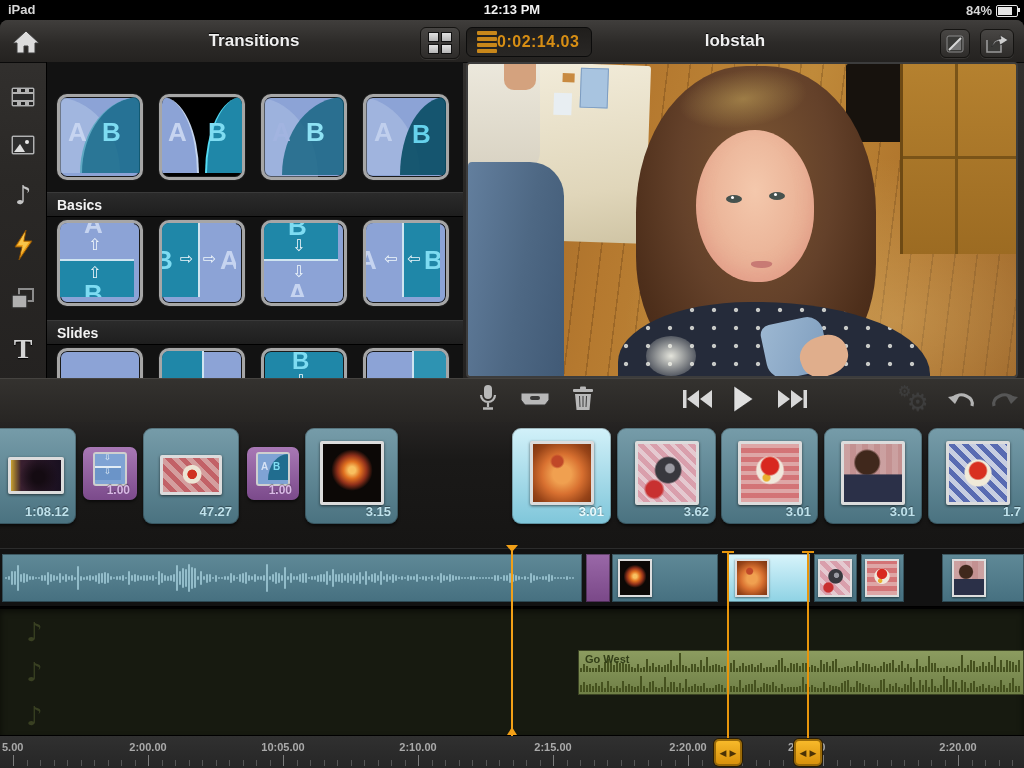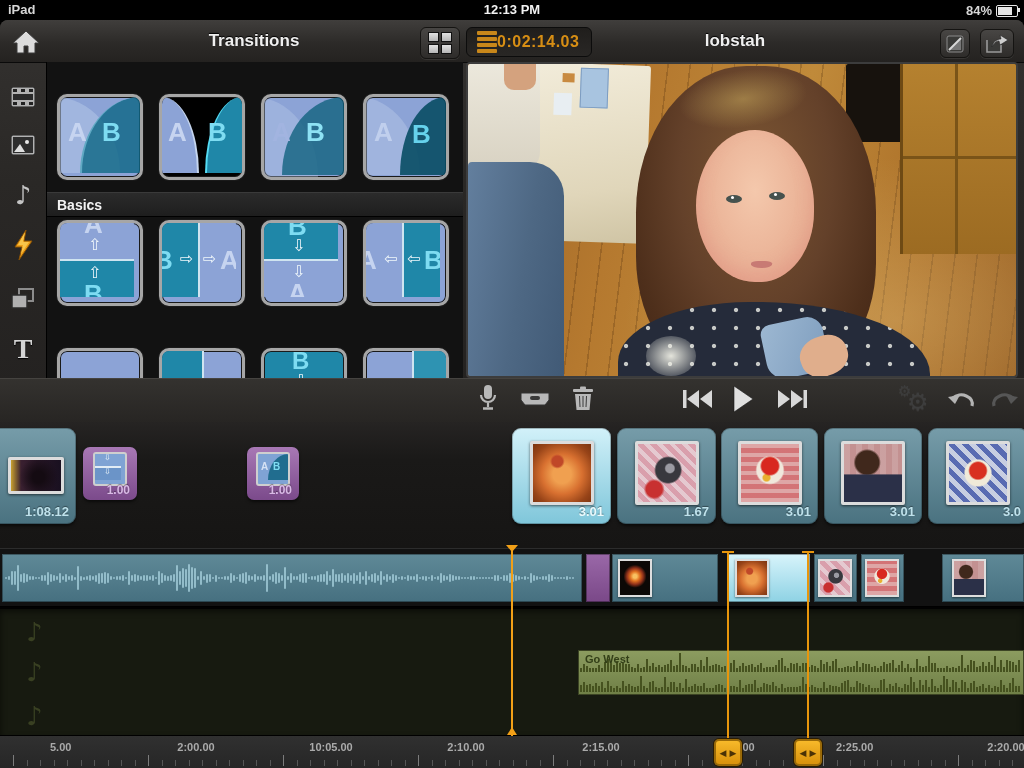--- a/index.html
+++ b/index.html
@@ -138,21 +138,21 @@
          box-shadow:inset 0 2px 6px rgba(0,0,0,0.6);}
   .mnote{position:absolute;left:26px;font-family:"DejaVu Sans",sans-serif;font-size:26px;color:#394022;}
   #gowest{position:absolute;left:578px;top:41px;width:446px;height:45px;
           background:linear-gradient(#8c9c60,#6f7f46);box-shadow:inset 0 0 0 1px #3c4424;}
   #gw-label{position:absolute;left:7px;top:3px;font-size:11px;font-weight:bold;color:#333f18;z-index:2;}
   .gw-wave{position:absolute;left:2px;right:2px;height:19px;display:flex;align-items:flex-end;gap:1px;overflow:hidden;}
   .gw-wave i{flex:0 0 2px;background:#46521f;}
 
   
   #ruler{left:0;top:735px;width:1024px;height:33px;background:linear-gradient(#303030,#262626);border-top:1px solid #000;}
-  .rl{position:absolute;top:5px;font-size:11px;font-weight:bold;color:#aaa;white-space:nowrap;margin-left:48px;}
+  .rl{position:absolute;top:5px;font-size:11px;font-weight:bold;color:#aaa;white-space:nowrap;}
   .rl.ctr{transform:translateX(-50%);}
   .tick{position:absolute;bottom:3px;width:1px;height:6px;background:#565656;}
   .tick.major{height:11px;background:#7c7c7c;}
 
   
   #playhead-line{left:511px;top:546px;width:2px;height:190px;background:#f2a017;z-index:4;}
   #playhead-top{left:506px;top:545px;width:0;height:0;border-left:6px solid transparent;
                 border-right:6px solid transparent;border-top:7px solid #f2a017;z-index:4;}
   #playhead-bottom{left:507px;top:727px;width:0;height:0;border-left:5px solid transparent;
                 border-right:5px solid transparent;border-bottom:8px solid #f2a017;z-index:4;}
@@ -329,20 +329,21 @@
     <div class="pv lft la">
         <span class="cl ca" style="left:-8px;top:22px">A</span>
       <span class="aw" style="left:18px;top:26px">⇦</span>
       </div>
     <div class="pv rgt tb2">
         <span class="aw" style="left:3px;top:26px">⇦</span>
       <span class="cl cb" style="left:20px;top:22px">B</span>
       </div>
   </div>
 
+  <div class="abs sec-header" style="top:258px">Slides</div>
 
   <div class="tr-thumb" style="left:10px;top:286px"></div>
   <div class="tr-thumb" style="left:112px;top:286px">
     <div class="bq tb2" style="left:0;top:0;width:40px;height:76px;border-right:2px solid #cfe4f0"></div>
   </div>
   <div class="tr-thumb" style="left:214px;top:286px;background:#1f87a8">
     <span class="cl cb" style="left:28px;top:-4px;font-size:24px">B</span>
     <span class="aw" style="left:30px;top:20px">⇩</span>
   </div>
   <div class="tr-thumb" style="left:316px;top:286px">
@@ -465,47 +466,55 @@
   </div>
   <div class="sb-trans" style="left:83px">
     <div class="tr-mini">
       <div style="position:absolute;left:0;top:0;width:26px;height:12px;background:#7fa3d4;border-bottom:2px solid #e2ecf5"></div>
       <div style="position:absolute;left:0;top:14px;width:26px;height:12px;background:#6b94c8"></div>
       <span class="aw" style="left:9px;top:-1px;font-size:8px">⇩</span>
       <span class="aw" style="left:9px;top:13px;font-size:8px">⇩</span>
     </div>
     <div class="sb-dur">1.00</div>
   </div>
+  <div class="sb-clip" style="left:143px;width:96px">
+    <div class="sb-thumb wide th-lobster-plate" style="width:56px;height:34px;top:27px"></div>
+    <div class="sb-dur">47.27</div>
+  </div>
   <div class="sb-trans" style="left:247px;width:52px">
     <div class="tr-mini">
       <div style="position:absolute;right:0;top:0;width:20px;height:26px;background:rgba(16,100,130,0.85);border-radius:100% 0 0 0"></div>
       <span style="position:absolute;left:3px;top:7px;font-size:10px;font-weight:bold;color:#d6e2f4">A</span>
       <span style="position:absolute;left:15px;top:7px;font-size:10px;font-weight:bold;color:#7edcf2">B</span>
     </div>
     <div class="sb-dur">1.00</div>
   </div>
+  <div class="sb-clip" style="left:305px;width:93px">
+    <div class="sb-thumb th-fire-pot"></div>
+    <div class="sb-dur">3.15</div>
+  </div>
   <div class="sb-clip selected" style="left:512px;width:99px">
     <div class="sb-thumb th-orange-pot"></div>
     <div class="sb-dur" style="color:#eafafd">3.01</div>
   </div>
   <div class="sb-clip" style="left:617px;width:99px">
     <div class="sb-thumb th-claw-pan"></div>
-    <div class="sb-dur">1.67</div>
+    <div class="sb-dur">3.62</div>
   </div>
   <div class="sb-clip" style="left:721px;width:97px">
     <div class="sb-thumb th-lobsters-dinner"></div>
     <div class="sb-dur">3.01</div>
   </div>
   <div class="sb-clip" style="left:824px;width:98px">
     <div class="sb-thumb th-girl-table"></div>
     <div class="sb-dur">3.01</div>
   </div>
   <div class="sb-clip" style="left:928px;width:100px">
     <div class="sb-thumb th-lobster-blue"></div>
-    <div class="sb-dur">3.0</div>
+    <div class="sb-dur">1.7</div>
   </div>
 </div>
 
 <div class="abs" id="tl-video">
   <div class="tl-clip" style="left:2px;width:580px">
     <div id="tl-wave">
         <i style="height: 2.9px;"></i>
         <i style="height: 3.3px;"></i>
         <i style="height: 14.7px;"></i>
         <i style="height: 14.2px;"></i>

